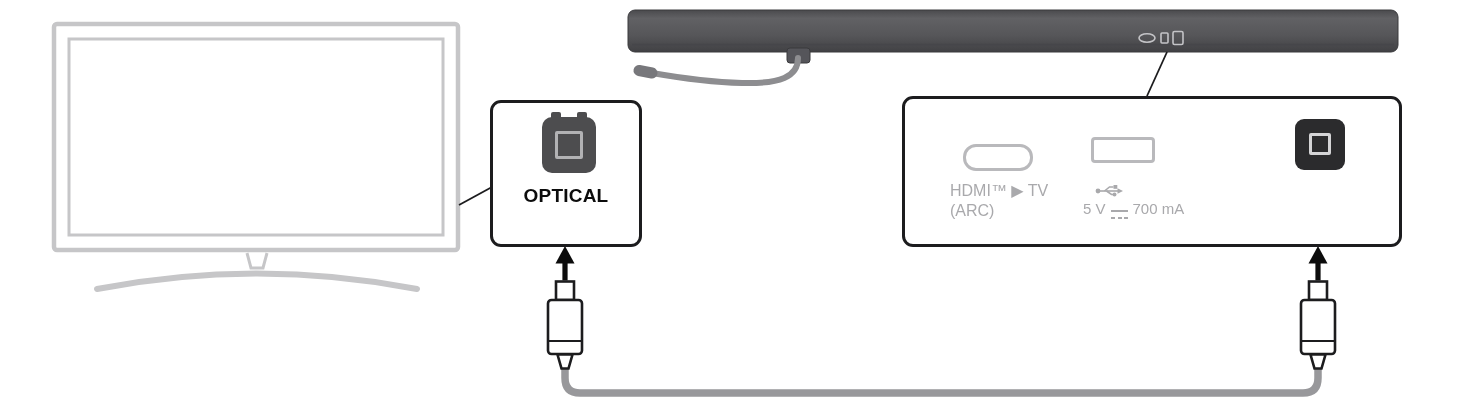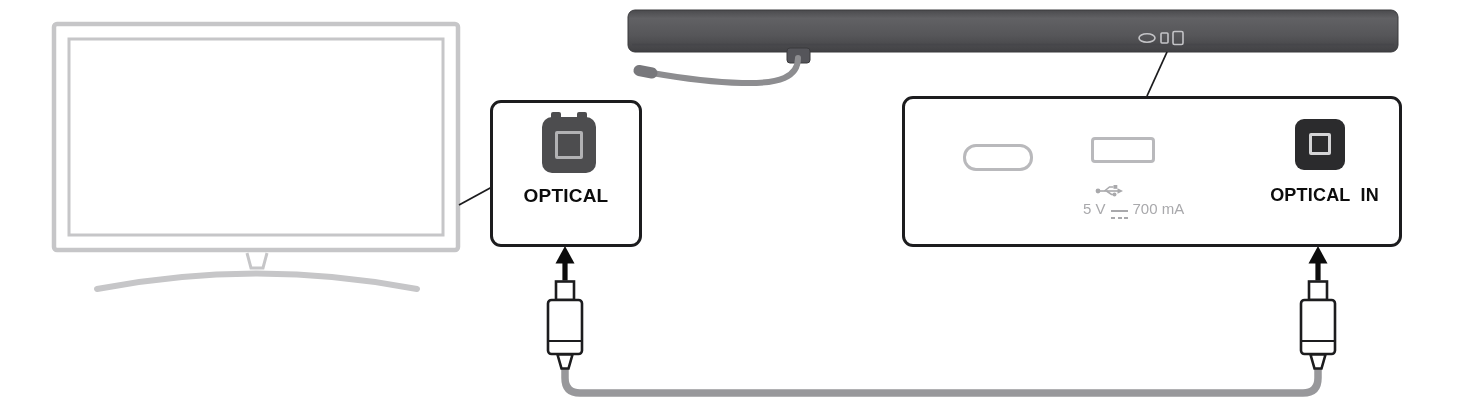--- a/index.html
+++ b/index.html
@@ -124,20 +124,24 @@
       <span class="inner"></span>
     </div>
     <div class="port-label">
       <span>OPTICAL</span>
     </div>
   </div>
 
   <div class="callout callout-right">
 
     <div class="hdmi-icon"></div>
+    <div class="muted-label hdmi-label">
+      <span style="display:block">HDMI™ ▶ TV</span>
+      <span style="display:block">(ARC)</span>
+    </div>
 
     <div class="usb-icon-port"></div>
     <div class="usb-symbol">
       <svg width="28" height="14" viewBox="0 0 28 14">
         <circle cx="3" cy="8" r="2.4" class="tr-f"></circle>
         <path d="M3 8 H 23" class="tr-s"></path>
         <path d="M9.5 8 L14.5 4 H18.5" class="tr-s"></path>
         <path d="M11.5 8 L16.5 11.5 H19" class="tr-s"></path>
         <rect x="18.5" y="2" width="3.8" height="3.8" class="tr-f"></rect>
         <circle cx="19.5" cy="11.5" r="2" class="tr-f"></circle>
@@ -146,17 +150,16 @@
     </div>
     <div class="muted-label usb-label">
       <span>5 V</span>
       <span class="dc-symbol"></span>
       <span>700 mA</span>
     </div>
 
     <div class="optin-icon">
       <span class="inner"></span>
     </div>
-    <div class="optin-label">OPTICAL IN</div>
 
   </div>
 
 </div>
 
 </body></html>

